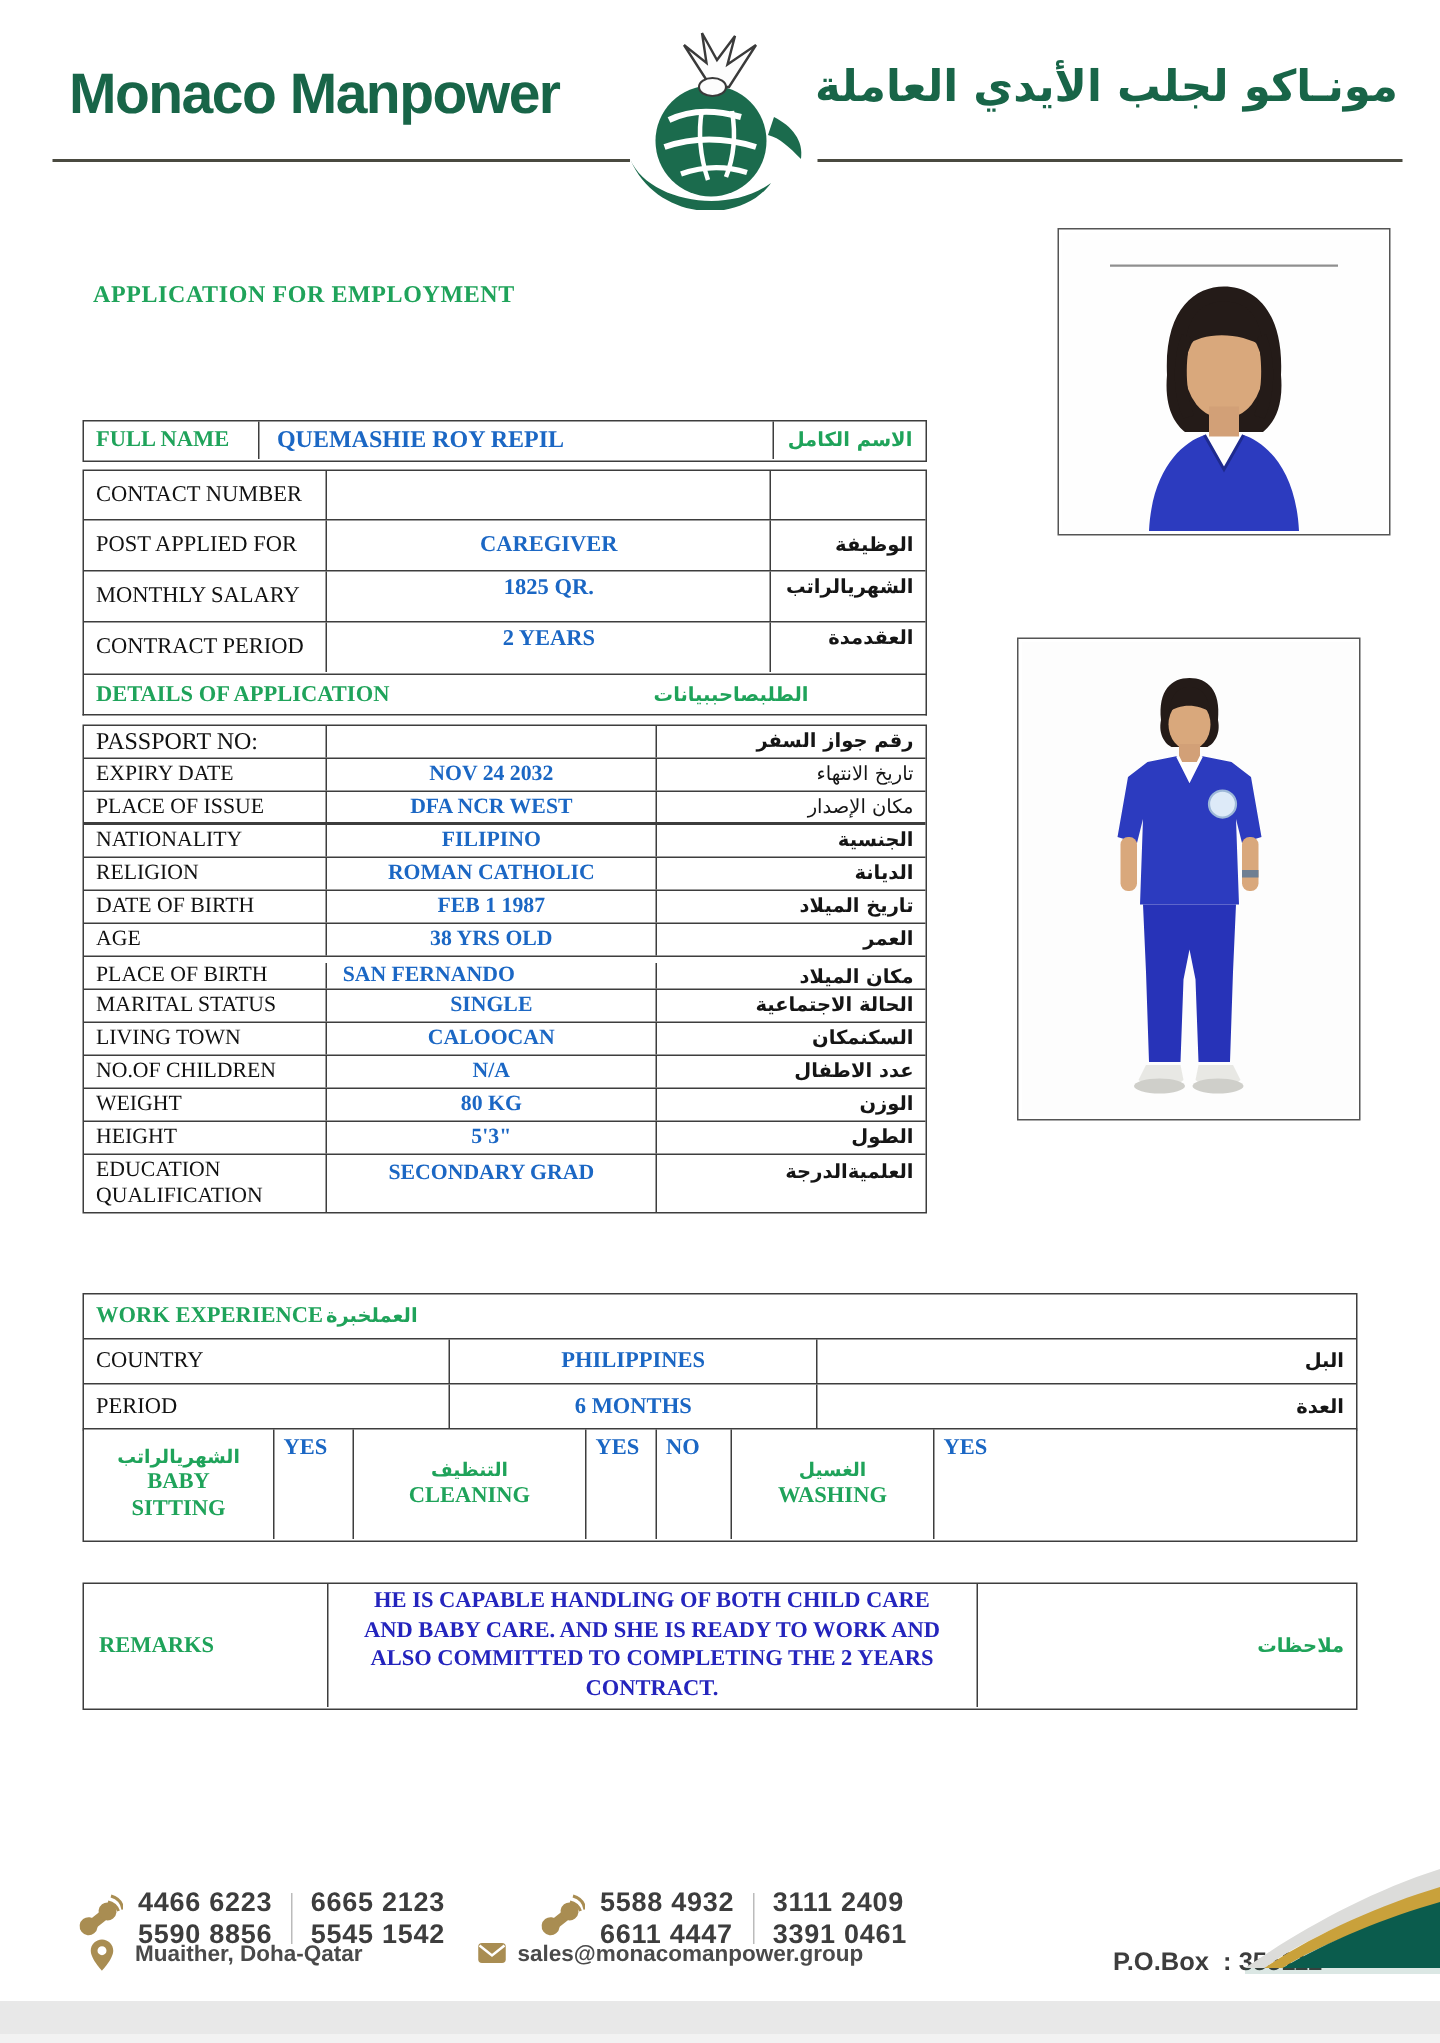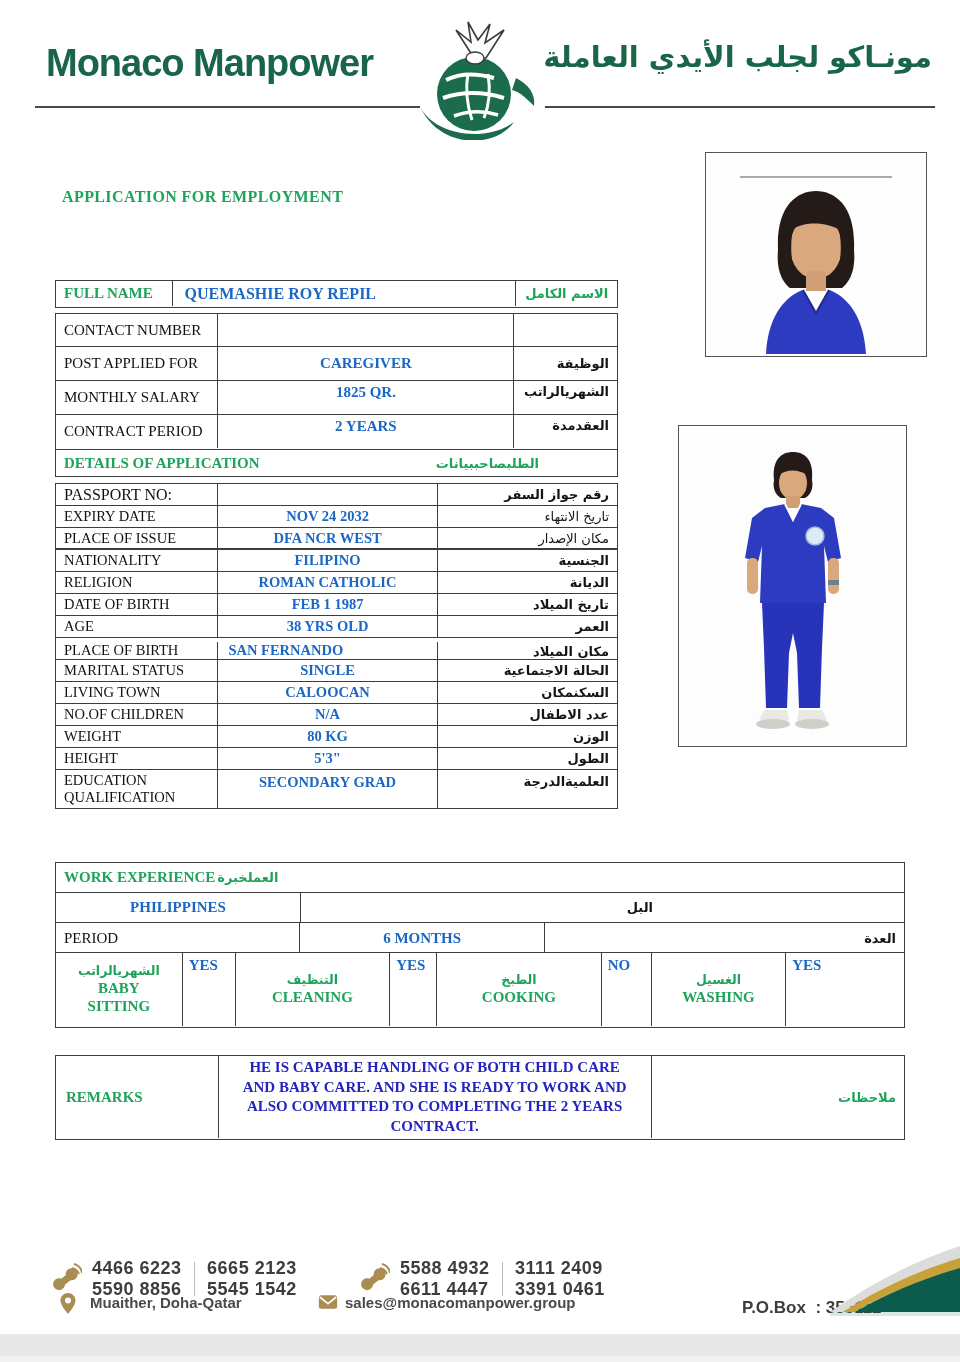--- a/index.html
+++ b/index.html
@@ -223,20 +223,21 @@
       <ellipse cx="131" cy="296" rx="17" ry="5" fill="#cfcfca"></ellipse>
     </svg>
   </div>
 
   <div class="tbl" style="left:55px;top:862px;width:850px;">
     <div class="trow" style="height:30px;align-items:center;">
       <span class="lab-grn" style="font-size:15px;">WORK EXPERIENCE</span>
       <span class="arb arb-grn" style="padding-right:0;margin-left:2px;display:inline-flex;align-items:center;">العملخبرة</span>
     </div>
     <div class="trow" style="height:30px;">
+      <div class="cell lab" style="width:245px;">COUNTRY</div>
       <div class="cell val" style="width:245px;">PHILIPPINES</div>
       <div class="cell arb" style="width:360px;justify-content:flex-start;">البل</div>
     </div>
     <div class="trow" style="height:30px;">
       <div class="cell lab" style="width:245px;">PERIOD</div>
       <div class="cell val" style="width:245px;">6 MONTHS</div>
       <div class="cell arb" style="width:360px;justify-content:flex-start;">العدة</div>
     </div>
   </div>
 
@@ -245,24 +246,20 @@
       <div class="cell skill-lab" style="width:127px;">
         <span class="skill-ar">الشهريالراتب</span>
         <span class="skill-en">BABY SITTING</span>
       </div>
       <div class="cell ansr" style="width:53px;">YES</div>
       <div class="cell skill-lab" style="width:155px;">
         <span class="skill-ar">التنظيف</span>
         <span class="skill-en" style="max-width:none;">CLEANING</span>
       </div>
       <div class="cell ansr" style="width:47px;">YES</div>
-      <div class="cell skill-lab" style="width:165px;">
-        <span class="skill-ar">الطبخ</span>
-        <span class="skill-en" style="max-width:none;">COOKING</span>
-      </div>
       <div class="cell ansr" style="width:50px;">NO</div>
       <div class="cell skill-lab" style="width:135px;">
         <span class="skill-ar">الغسيل</span>
         <span class="skill-en" style="max-width:none;">WASHING</span>
       </div>
       <div class="cell ansr" style="width:118px;">YES</div>
     </div>
   </div>
 
   <div class="tbl" style="left:55px;top:1055px;width:850px;height:85px;">

